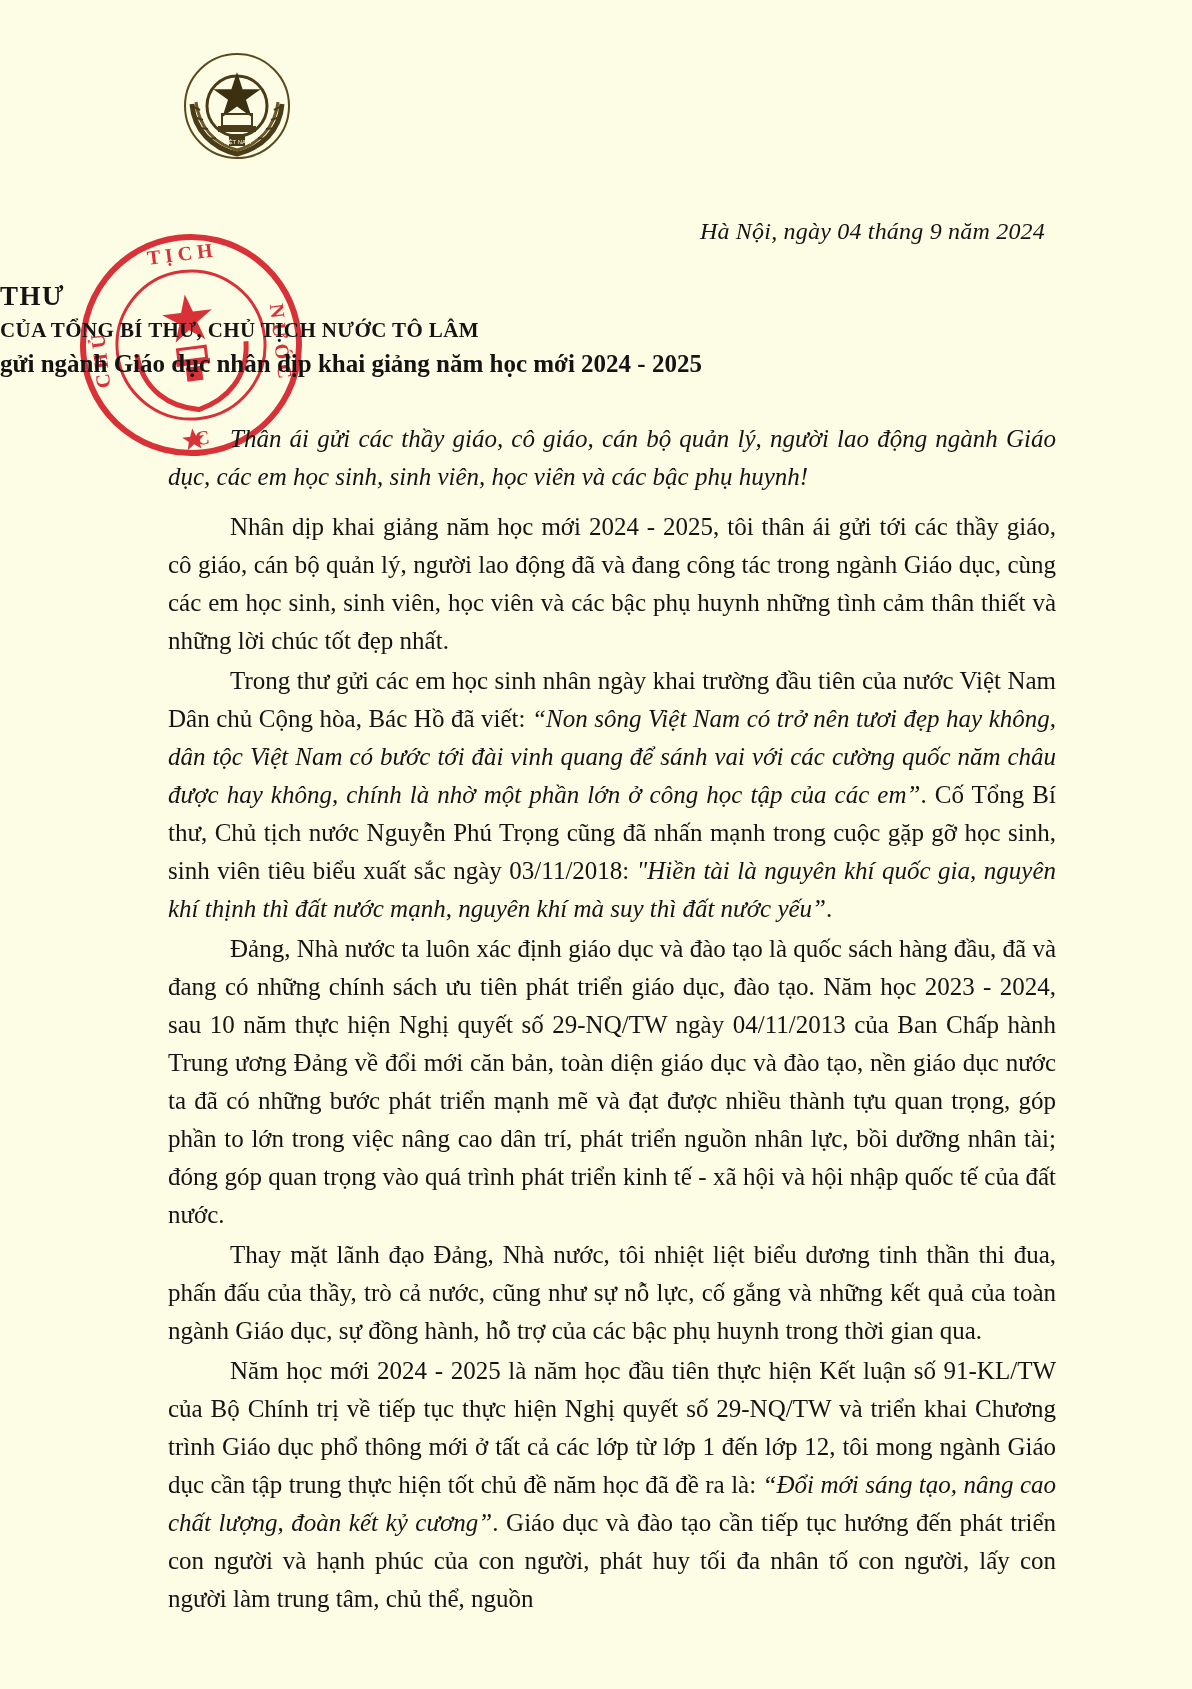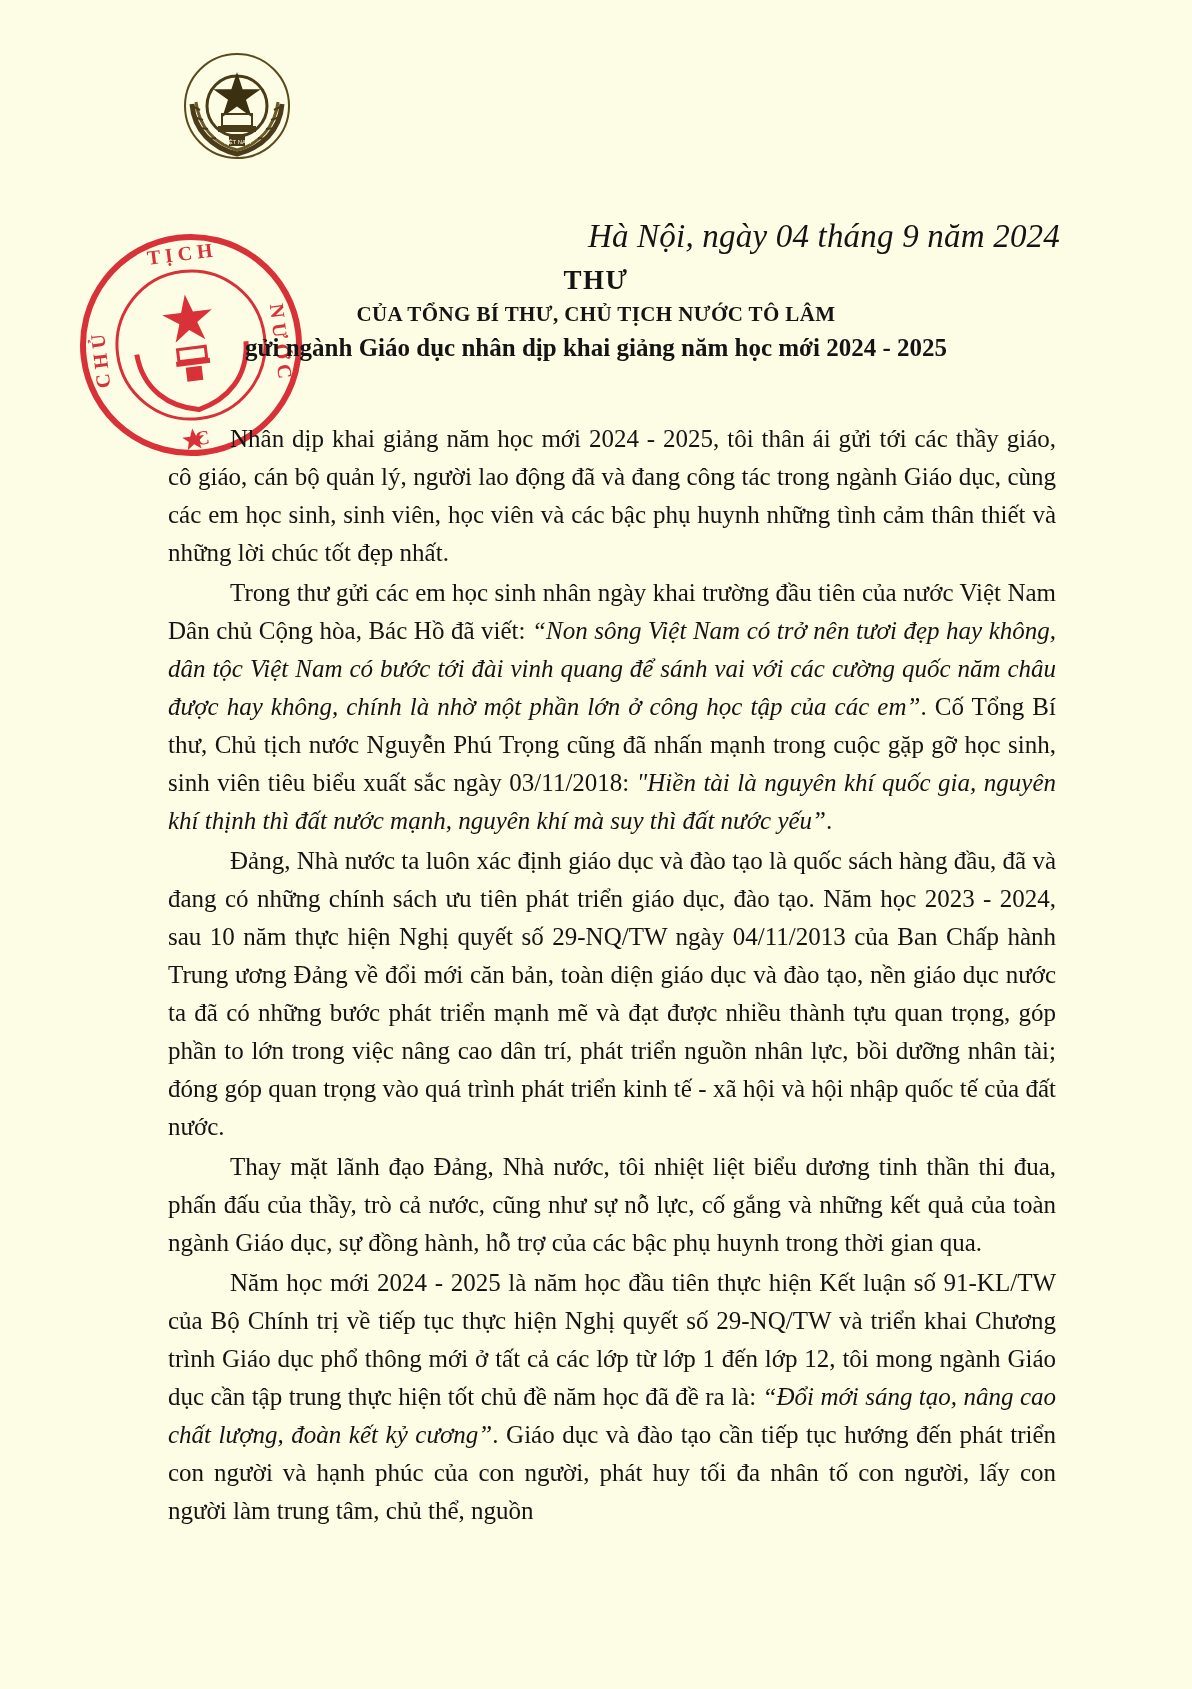--- a/index.html
+++ b/index.html
@@ -29,35 +29,34 @@
     left: 172px;
     top: 44px;
     width: 130px;
     height: 130px;
   }
   .emblem-svg { display: block; }
 
   
   .dateline {
     position: absolute;
-    right: 132px;
+    right: 147px;
     top: 218px;
     font-style: italic;
-    font-size: 33px;
+    font-size: 24px;
     letter-spacing: .2px;
     white-space: nowrap;
   }
 
   
   .title-block {
     position: absolute;
     left: 0;
     right: 0;
-    top: 264px;
-    text-align: center;
+    top: 280px;
   }
   .title-1 {
     font-size: 27px;
     font-weight: bold;
     letter-spacing: 1.5px;
     line-height: 1.25;
   }
   .title-2 {
     font-size: 21px;
     font-weight: bold;
@@ -165,20 +164,21 @@
   <div class="dateline">Hà Nội, ngày 04 tháng 9 năm 2024</div>
 
   <div class="title-block">
     <div class="title-1">THƯ</div>
     <div class="title-2">CỦA TỔNG BÍ THƯ, CHỦ TỊCH NƯỚC TÔ LÂM</div>
     <div class="title-3">gửi ngành Giáo dục nhân dịp khai giảng năm học mới 2024 - 2025</div>
   </div>
 
   <div class="body-text">
 
+    <p class="p salutation">Thân ái gửi các thầy giáo, cô giáo, cán bộ quản lý, người lao động ngành Giáo dục, các em học sinh, sinh viên, học viên và các bậc phụ huynh!</p>
 
     <p class="p">Nhân dịp khai giảng năm học mới 2024 - 2025, tôi thân ái gửi tới các thầy giáo, cô giáo, cán bộ quản lý, người lao động đã và đang công tác trong ngành Giáo dục, cùng các em học sinh, sinh viên, học viên và các bậc phụ huynh những tình cảm thân thiết và những lời chúc tốt đẹp nhất.</p>
 
     <p class="p"><span>Trong thư gửi các em học sinh nhân ngày khai trường đầu tiên của nước Việt Nam Dân chủ Cộng hòa, Bác Hồ đã viết: </span><span class="ital">“Non sông Việt Nam có trở nên tươi đẹp hay không, dân tộc Việt Nam có bước tới đài vinh quang để sánh vai với các cường quốc năm châu được hay không, chính là nhờ một phần lớn ở công học tập của các em”</span><span>. Cố Tổng Bí thư, Chủ tịch nước Nguyễn Phú Trọng cũng đã nhấn mạnh trong cuộc gặp gỡ học sinh, sinh viên tiêu biểu xuất sắc ngày 03/11/2018: </span><span class="ital">"Hiền tài là nguyên khí quốc gia, nguyên khí thịnh thì đất nước mạnh, nguyên khí mà suy thì đất nước yếu”</span><span>.</span></p>
 
     <p class="p">Đảng, Nhà nước ta luôn xác định giáo dục và đào tạo là quốc sách hàng đầu, đã và đang có những chính sách ưu tiên phát triển giáo dục, đào tạo. Năm học 2023 - 2024, sau 10 năm thực hiện Nghị quyết số 29-NQ/TW ngày 04/11/2013 của Ban Chấp hành Trung ương Đảng về đổi mới căn bản, toàn diện giáo dục và đào tạo, nền giáo dục nước ta đã có những bước phát triển mạnh mẽ và đạt được nhiều thành tựu quan trọng, góp phần to lớn trong việc nâng cao dân trí, phát triển nguồn nhân lực, bồi dưỡng nhân tài; đóng góp quan trọng vào quá trình phát triển kinh tế - xã hội và hội nhập quốc tế của đất nước.</p>
 
     <p class="p">Thay mặt lãnh đạo Đảng, Nhà nước, tôi nhiệt liệt biểu dương tinh thần thi đua, phấn đấu của thầy, trò cả nước, cũng như sự nỗ lực, cố gắng và những kết quả của toàn ngành Giáo dục, sự đồng hành, hỗ trợ của các bậc phụ huynh trong thời gian qua.</p>
 
     <p class="p"><span>Năm học mới 2024 - 2025 là năm học đầu tiên thực hiện Kết luận số 91-KL/TW của Bộ Chính trị về tiếp tục thực hiện Nghị quyết số 29-NQ/TW và triển khai Chương trình Giáo dục phổ thông mới ở tất cả các lớp từ lớp 1 đến lớp 12, tôi mong ngành Giáo dục cần tập trung thực hiện tốt chủ đề năm học đã đề ra là: </span><span class="ital">“Đổi mới sáng tạo, nâng cao chất lượng, đoàn kết kỷ cương”</span><span>. Giáo dục và đào tạo cần tiếp tục hướng đến phát triển con người và hạnh phúc của con người, phát huy tối đa nhân tố con người, lấy con người làm trung tâm, chủ thể, nguồn</span></p>

